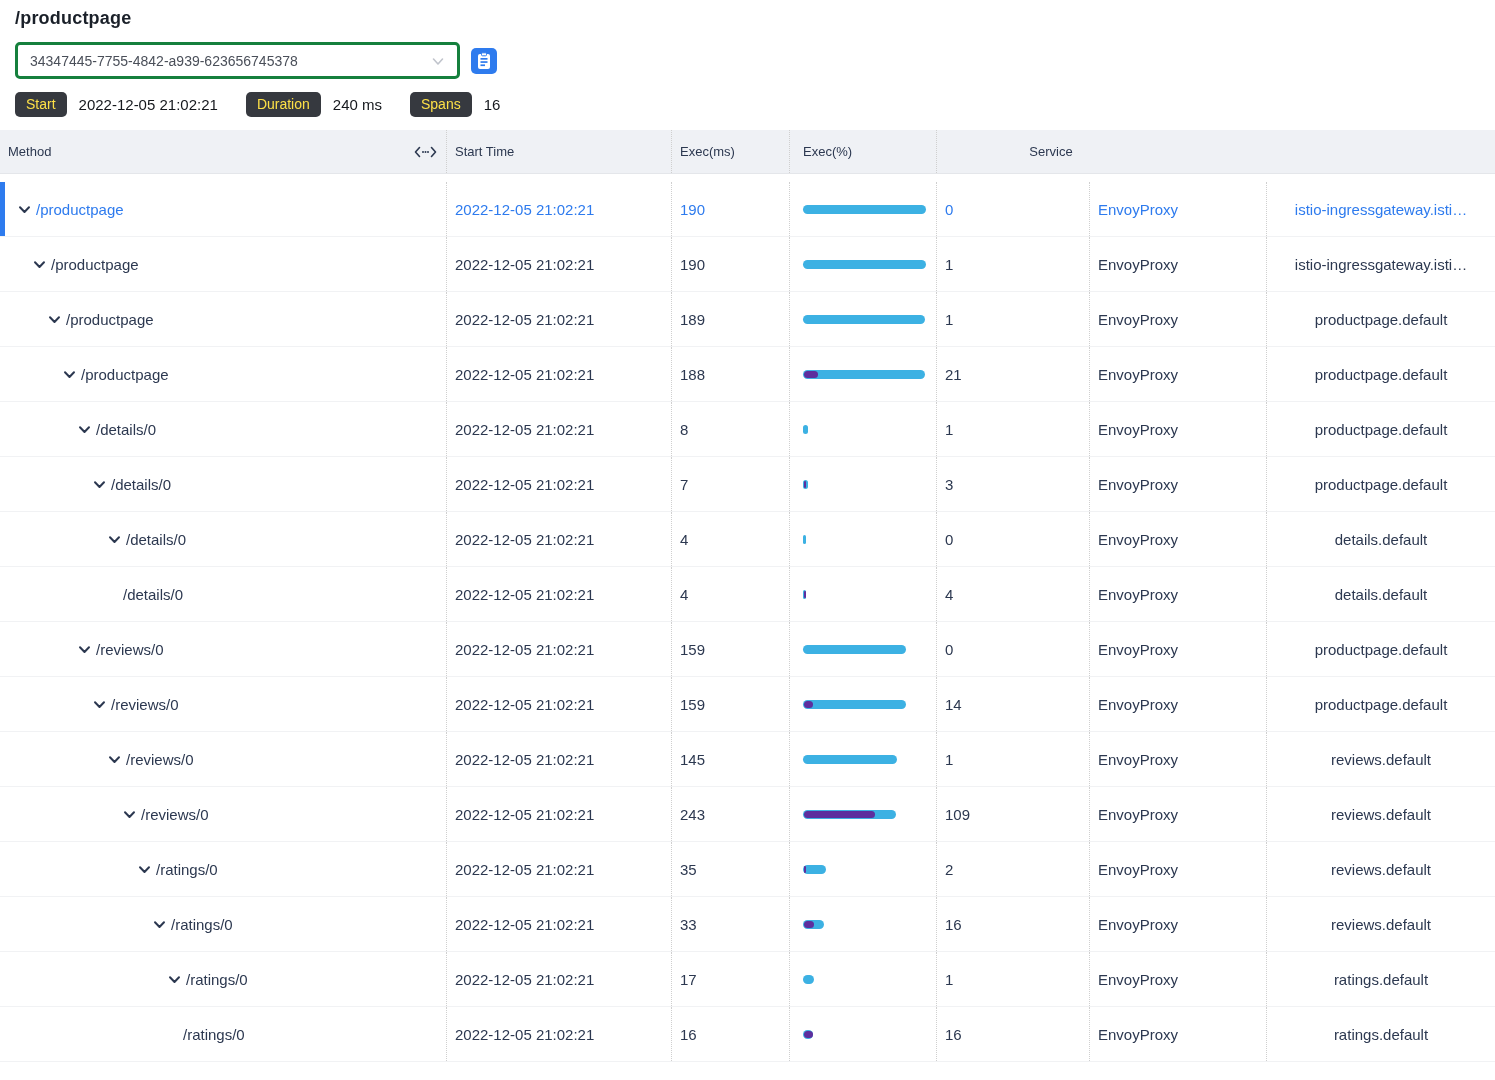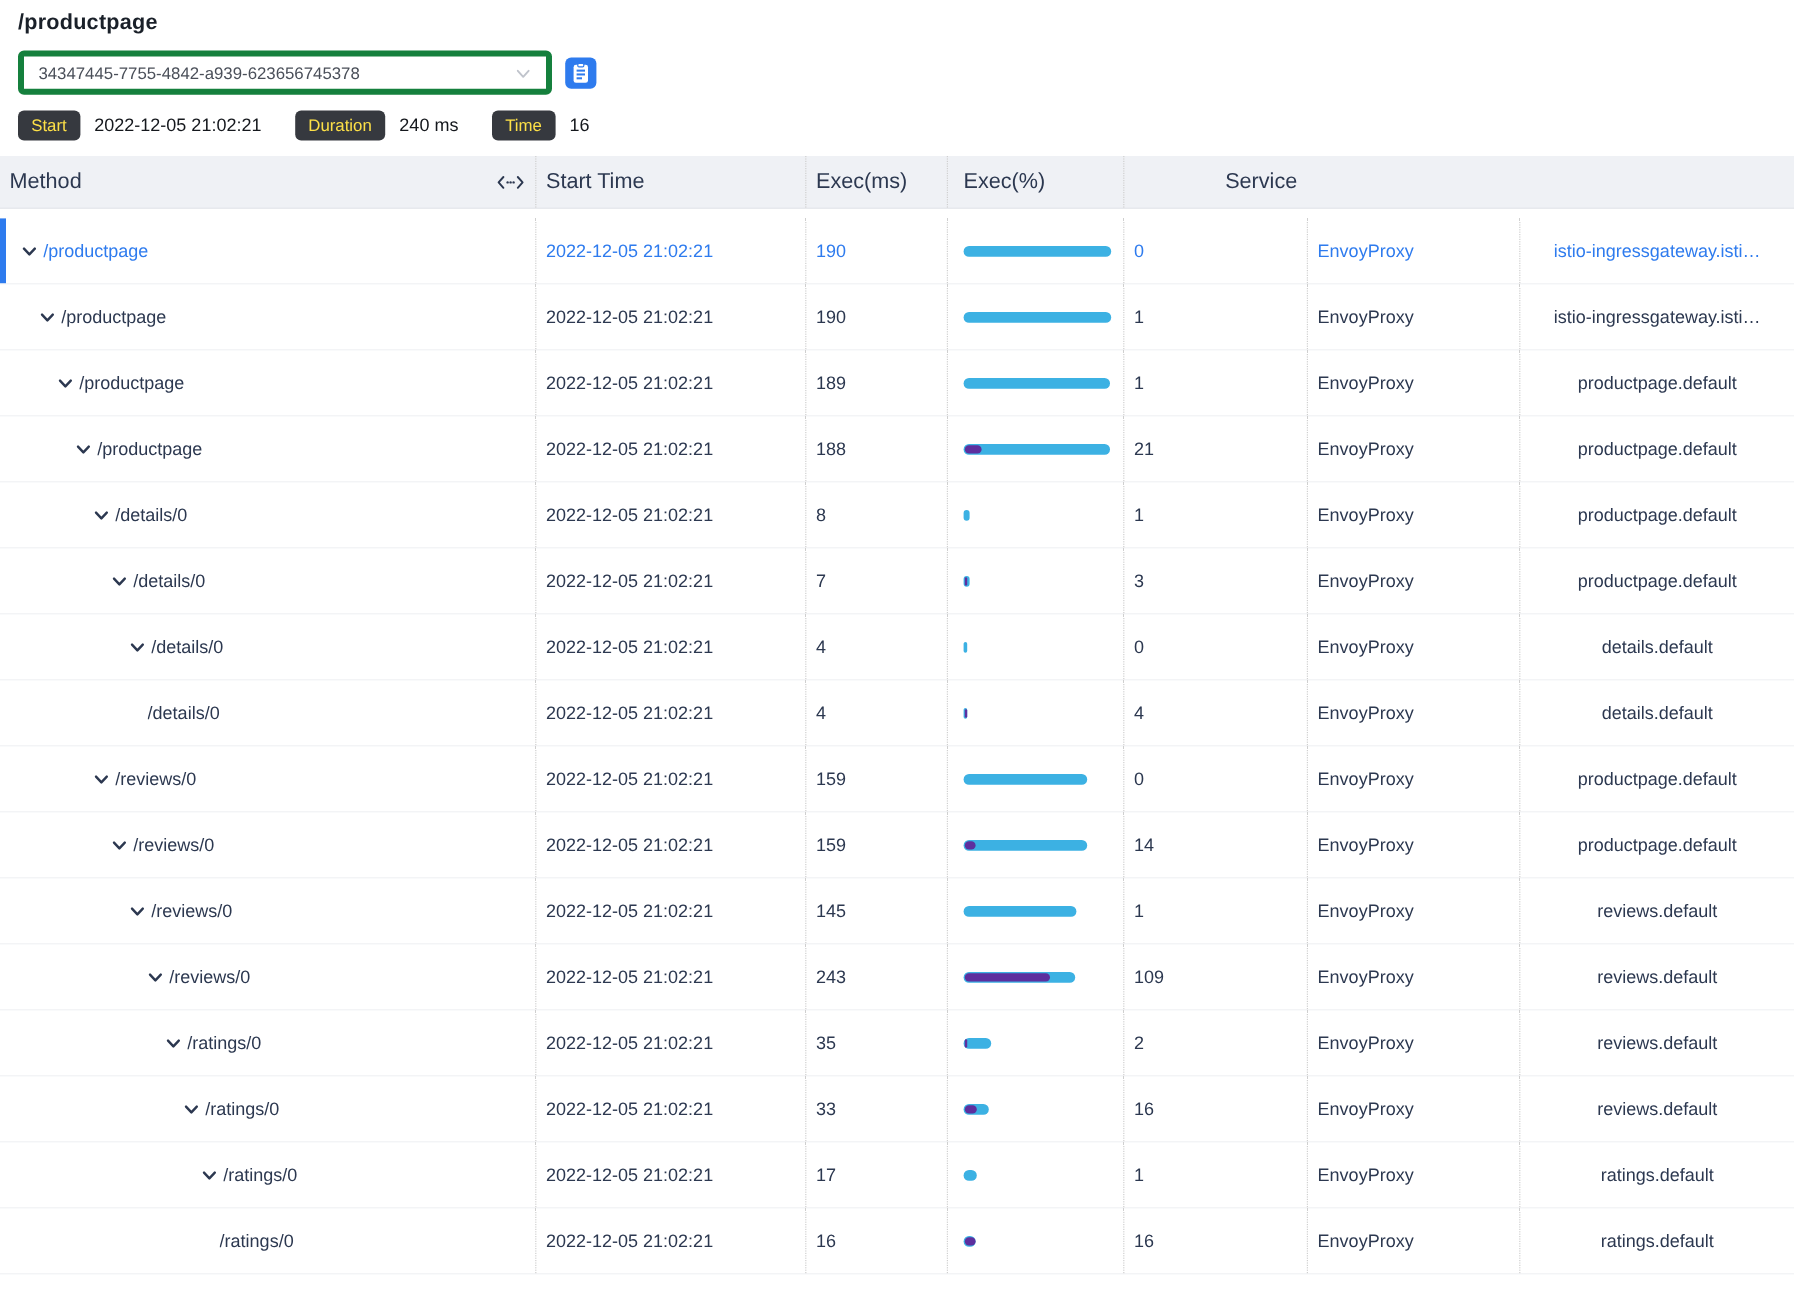--- a/index.html
+++ b/index.html
@@ -4,35 +4,35 @@
 <style>
   * { box-sizing: border-box; margin: 0; padding: 0; }
   html,body { width:1495px; height:1080px; overflow:hidden; background:#fff;
     font-family:"Liberation Sans", sans-serif; color:#2c3850; }
 
   
   .top { padding-top:8px; }
   .page-title { font-size:18px; font-weight:bold; color:#1a2029; margin-left:15px; letter-spacing:.2px; }
 
   .selector-row { display:flex; align-items:center; margin:13px 0 0 15px; }
-  .select { width:445px; height:37px; border:5px solid #15803d; border-radius:5px;
+  .select { width:445px; height:37px; border:3px solid #15803d; border-radius:5px;
     display:flex; align-items:center; justify-content:space-between; padding:0 12px;
     font-size:14px; color:#4a4f59; background:#fff; cursor:pointer; }
   .select-caret { flex:0 0 auto; }
   .copy-btn { margin-left:11px; width:26px; height:26px; border:none; border-radius:5px;
     background:var(--accent-blue); display:flex; align-items:center; justify-content:center; cursor:pointer; }
 
   .summary { display:flex; align-items:center; margin:13px 0 0 15px; font-size:14px; }
   .badge { background:var(--badge-bg); color:#fde047; border-radius:5px; padding:4px 11px; line-height:17px; }
   .sum-value { margin-left:12px; margin-right:28px; color:#15181d; font-size:15px; }
 
   
   .trace-table { margin-top:13px; }
   .thead { display:flex; height:44px; background:#eff1f5; border-bottom:1px solid #e4e6ea; }
-  .thead .cell { font-size:18px; color:#2c3850; }
+  .thead .cell { font-size:13px; color:#2c3850; }
   .tbody { padding-top:8px; }
 
   .cell { height:100%; display:flex; align-items:center; padding-left:8px;
     border-right:1px dotted #cfcfcf; white-space:nowrap; overflow:hidden; font-size:15px; }
   .c-method  { width:447px; position:relative; }
   .c-start   { width:225px; }
   .c-exec    { width:118px; }
   .c-pct     { width:147px; padding-left:13px; }
   .c-self    { width:153px; }
   .c-api     { width:177px; }
@@ -75,21 +75,21 @@
         <rect x="4.5" y="12.4" width="4.5" height="1.7" fill="var(--accent-blue)"></rect>
       </svg>
     </button>
   </div>
 
   <div class="summary">
     <span class="badge">Start</span>
     <span class="sum-value">2022-12-05 21:02:21</span>
     <span class="badge">Duration</span>
     <span class="sum-value">240 ms</span>
-    <span class="badge">Time</span>
+    <span class="badge">Spans</span>
     <span class="sum-value">16</span>
   </div>
 </div>
 
 <div class="trace-table">
   <div class="thead">
     <div class="cell c-method">
       <span>Method</span>
       <svg class="resize-icon" width="23" height="12" viewBox="0 0 23 12">
         <path d="M5.5 1.5 L1.5 6 L5.5 10.5" fill="none" stroke="#2c3850" stroke-width="1.6" stroke-linecap="round" stroke-linejoin="round"></path>

